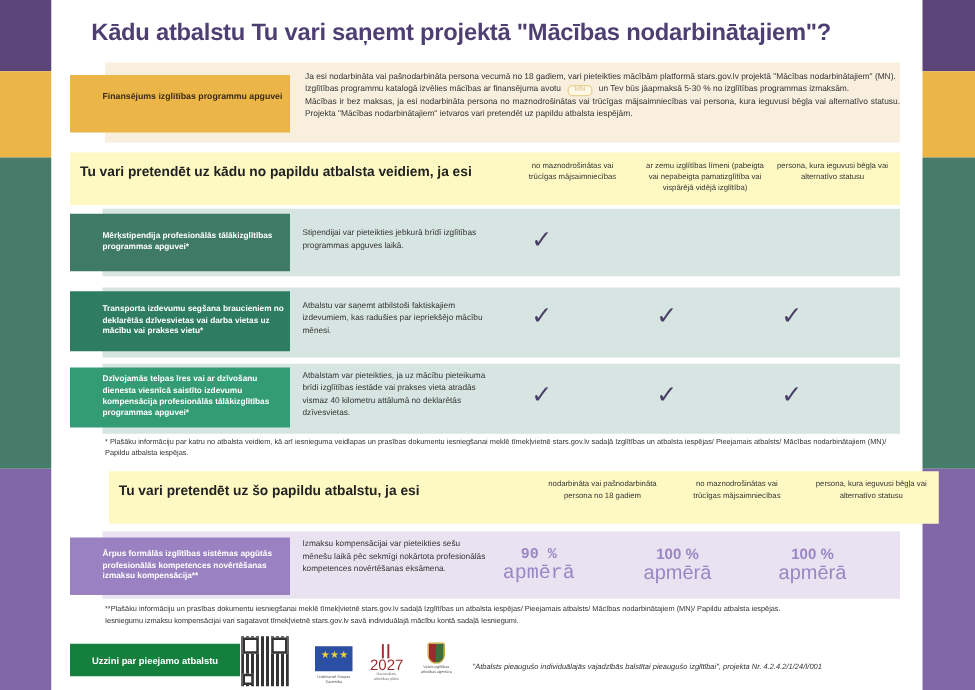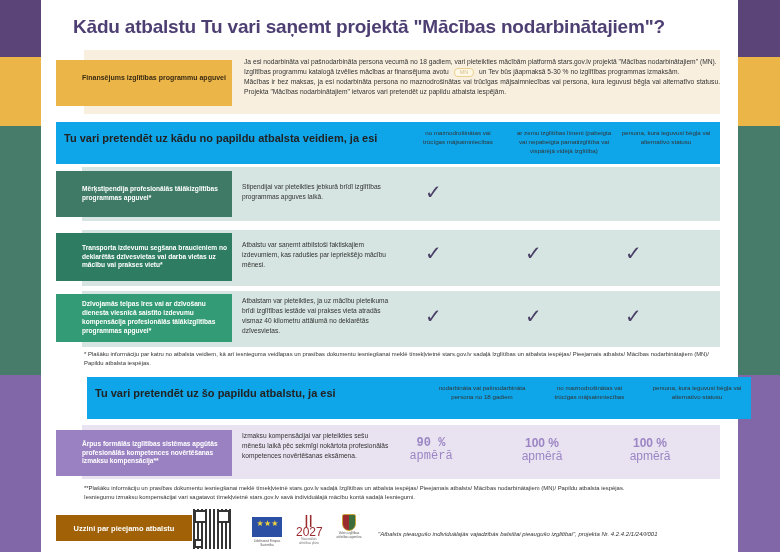--- a/index.html
+++ b/index.html
@@ -16,44 +16,44 @@
 
   .title { position: absolute; left: 32px; top: 16px; font-size: 19px; font-weight: bold; color: #4e3f73; letter-spacing: -0.2px; white-space: nowrap; }
 
   
   .fin-bg { position: absolute; left: 43px; top: 50px; width: 636px; height: 64px; background: #f8efdf; }
   .fin-label { position: absolute; left: 15px; top: 60px; width: 176px; height: 46px; background: #ecb548; color: #3a2c14; font-size: 7px; font-weight: bold; padding: 13px 0 0 26px; line-height: 1.35; }
   .fin-text { position: absolute; left: 203px; top: 57px; width: 476px; font-size: 6.7px; line-height: 1.5; color: #333; text-align: justify; }
   .mn-badge { display: inline-block; border: 1px solid #ecd08e; border-radius: 4px; padding: 0 5px; color: #d9c28e; background: #fff8e6; font-size: 5.5px; line-height: 1.2; margin: 0 3px; }
 
   
-  .sec-head { position: absolute; left: 15px; width: 664px; background: #0ea5e9; }
+  .sec-head { position: absolute; left: 15px; width: 664px; background: #fef9c3; }
   .sec1-head { top: 122px; height: 42px; }
   .sec-head-title { position: absolute; left: 8px; font-size: 11px; font-weight: bold; color: #222; white-space: nowrap; }
   .sec1-head .sec-head-title { top: 10px; }
   .col-head { position: absolute; font-size: 6.2px; color: #333; text-align: center; line-height: 1.45; }
 
   
   .row-bg { position: absolute; left: 41px; width: 638px; }
   .row-green { background: #d6e5e1; }
   .row-lilac { background: #e9e3f1; }
   .row-label { position: absolute; left: 15px; width: 176px; color: #fff; font-size: 6.6px; font-weight: bold; line-height: 1.35; padding-left: 26px; display: flex; align-items: center; }
   .row-desc { position: absolute; left: 201px; width: 150px; font-size: 6.6px; line-height: 1.5; color: #333; }
   .check { position: absolute; font-size: 20px; color: #4a3f66; line-height: 1; }
 
   .pct { position: absolute; text-align: center; color: #9b85c4; line-height: 1.1; }
   .pct-num { font-size: 12px; font-weight: bold; display: block; }
-  .pct-unit { font-size: 12px; display: block; }
+  .pct-unit { font-size: 16px; display: block; }
 
   .note { position: absolute; left: 43px; font-size: 5.9px; line-height: 1.6; color: #333; width: 640px; }
 
   .sec2-head { top: 377px; height: 42px; margin-left: 31px; }
   .sec2-head .sec-head-title { top: 10px; }
 
-  .cta { position: absolute; left: 15px; top: 515px; width: 136px; height: 26px; background: #a16207; color: #fff; font-size: 7.5px; font-weight: bold; display: flex; align-items: center; justify-content: center; }
+  .cta { position: absolute; left: 15px; top: 515px; width: 136px; height: 26px; background: #15803d; color: #fff; font-size: 7.5px; font-weight: bold; display: flex; align-items: center; justify-content: center; }
   .qr { position: absolute; left: 152px; top: 509px; width: 38px; height: 40px; background:
         repeating-linear-gradient(90deg,#111 0 2px,#fff 2px 4px),
         #fff; opacity: .85; }
   .qr::before, .qr::after { content: ""; position: absolute; width: 9px; height: 9px; border: 2px solid #111; background: #fff; }
   .qr::before { left: 1px; top: 1px; }
   .qr::after { right: 1px; top: 1px; }
   .qr-corner { position: absolute; left: 1px; bottom: 1px; width: 9px; height: 9px; border: 2px solid #111; background: #fff; }
 
   .logo-eu { position: absolute; left: 211px; top: 517px; width: 30px; height: 20px; background: #2b4fa3; }
   .logo-eu span { position: absolute; left: 0; top: 2px; width: 30px; text-align: center; color: #f3d33c; font-size: 8px; letter-spacing: -1px; }

